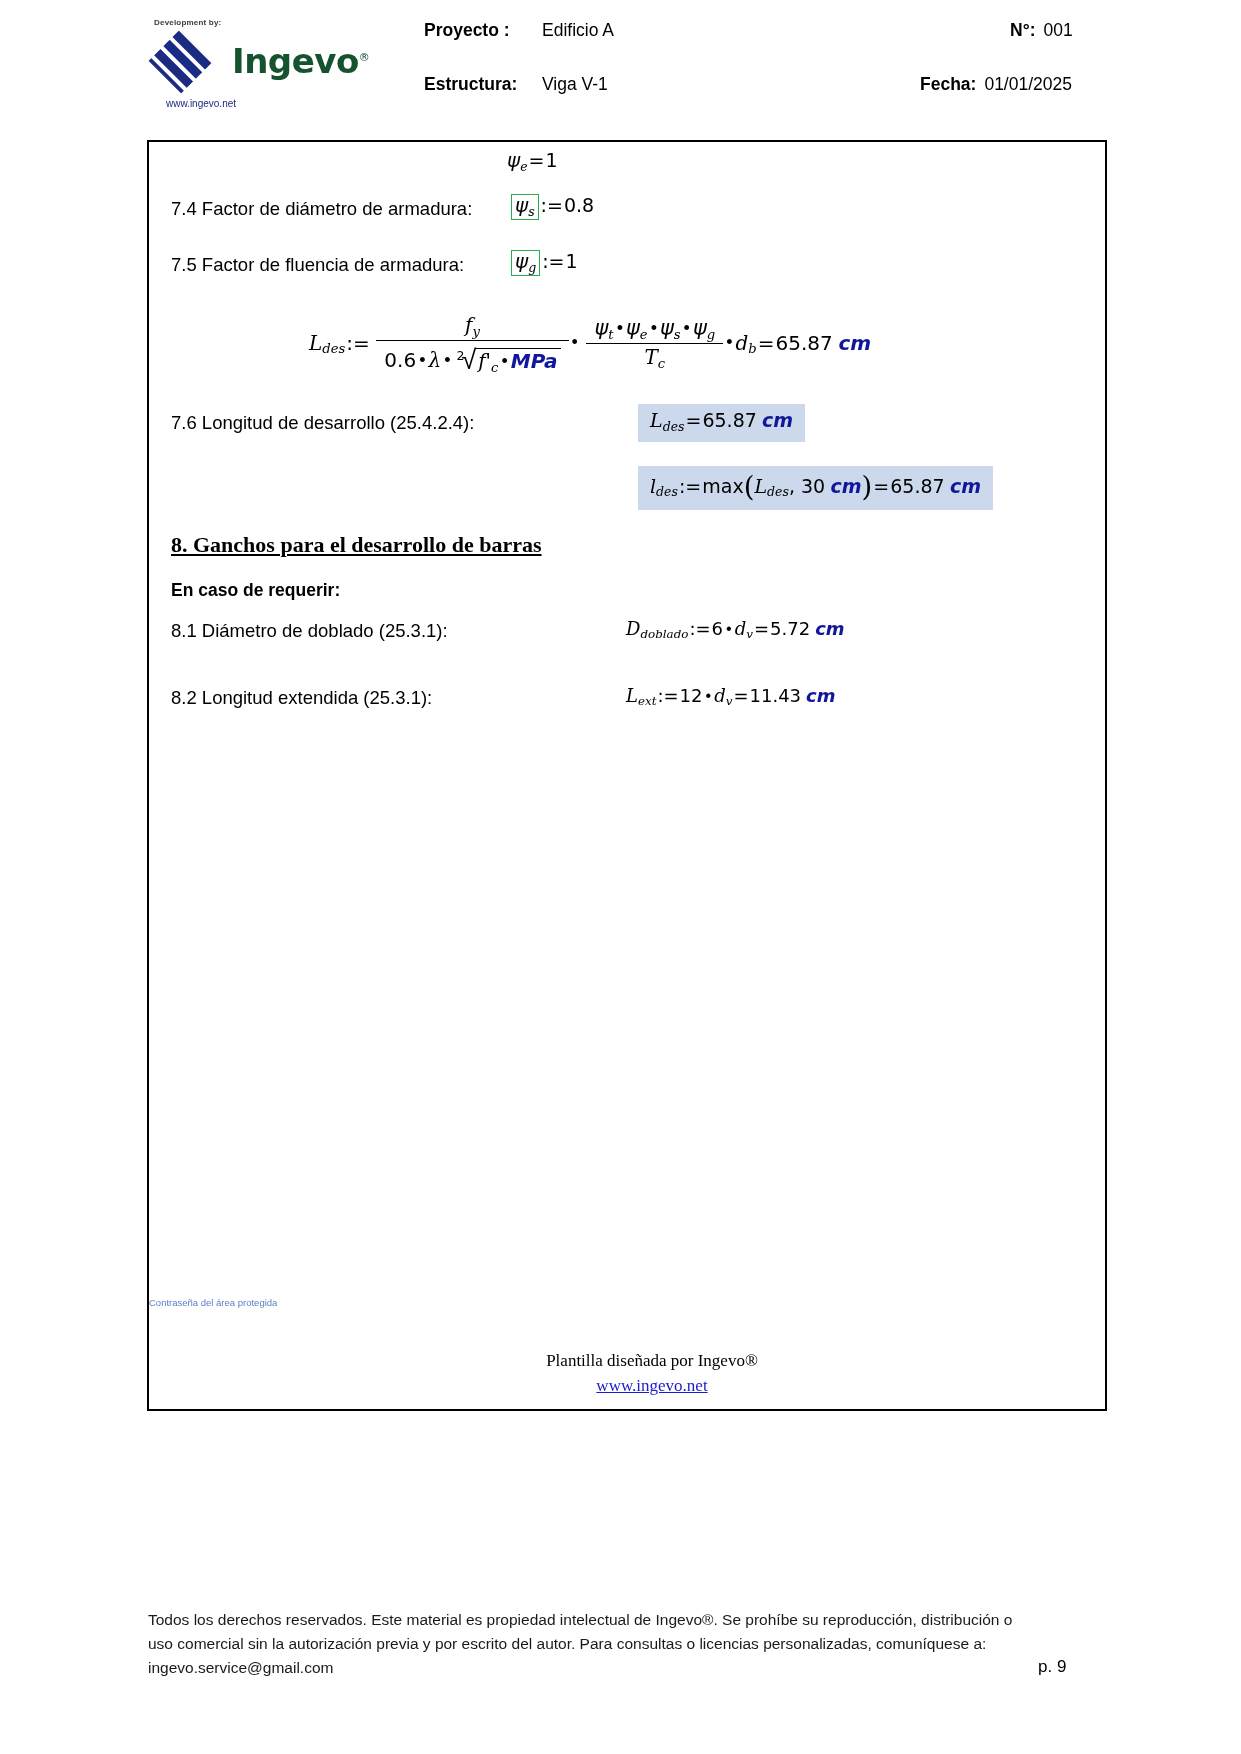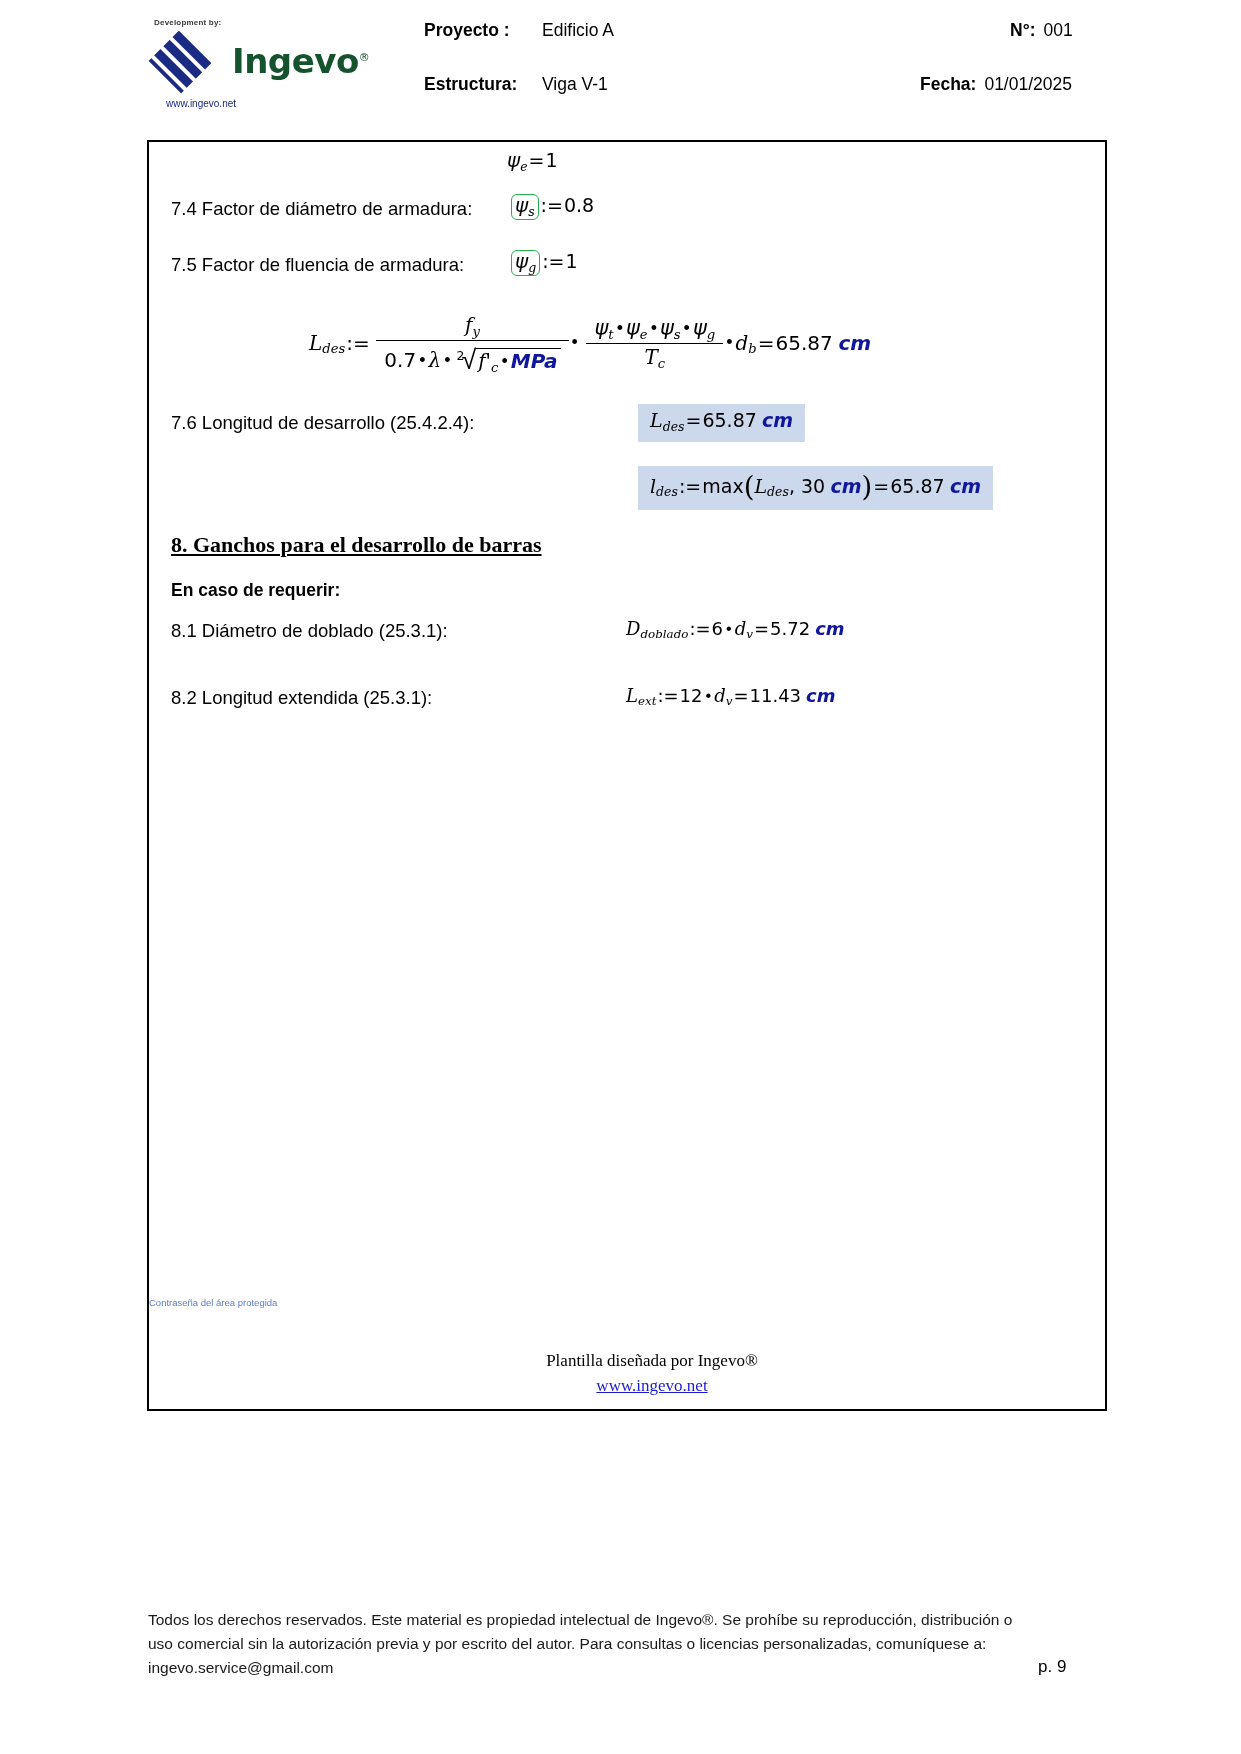--- a/index.html
+++ b/index.html
@@ -145,21 +145,21 @@
   .num    { font-family: "DejaVu Sans", sans-serif; font-style: normal; }
   .unit   { color: #10179b; font-weight: 700; font-style: italic;
             font-family: "DejaVu Sans", sans-serif; }
   .psi    { font-family: "DejaVu Sans", sans-serif; font-style: italic; font-size: 1.05em; }
   .op     { padding: 0 1px; }
   .dot    { padding: 0 3px; font-size: .9em; vertical-align: .08em; }
 
   .greenbox {
     display: inline-block;
     border: 1.6px solid #22b14c;
-    border-radius: 6px;
+    border-radius: 0;
     padding: 0px 3px 1px 3px;
     line-height: 1.05;
     margin-right: 1px;
   }
 
   .hilite {
     background: #ccd9ec;
     padding: 7px 12px 9px 12px;
     display: inline-block;
     line-height: 1;
@@ -296,21 +296,21 @@
   <div class="row" style="top:112px;">7.5 Factor de fluencia de armadura:</div>
   <div class="mathcol" style="left:362px; top:108px;">
     <span class="greenbox"><span class="psi">ψ</span><span class="sub">g</span></span><span class="m op">:=</span><span class="num">1</span>
   </div>
 
   <div class="mathcol" style="left:160px; top:172px; font-size:20px;">
     <span class="var">L</span><span class="sub">des</span><span class="m op">:=</span>
 
     <span class="frac">
       <span class="fnum"><span class="var">f</span><span class="sub">y</span></span>
-      <span class="fden"><span class="num">0.7</span><span class="dot">•</span><span class="var">λ</span><span class="dot">•</span><span class="sqrt-wrap"><span class="sqrt-idx num">2</span><span class="sqrt-sign">√</span><span class="sqrt-body"><span class="var">f'</span><span class="sub">c</span><span class="dot">•</span><span class="unit">MPa</span></span></span></span>
+      <span class="fden"><span class="num">0.6</span><span class="dot">•</span><span class="var">λ</span><span class="dot">•</span><span class="sqrt-wrap"><span class="sqrt-idx num">2</span><span class="sqrt-sign">√</span><span class="sqrt-body"><span class="var">f'</span><span class="sub">c</span><span class="dot">•</span><span class="unit">MPa</span></span></span></span>
     </span><span class="dot">•</span>
 
     <span class="frac">
       <span class="fnum"><span class="psi">ψ</span><span class="sub">t</span><span class="dot">•</span><span class="psi">ψ</span><span class="sub">e</span><span class="dot">•</span><span class="psi">ψ</span><span class="sub">s</span><span class="dot">•</span><span class="psi">ψ</span><span class="sub">g</span></span>
       <span class="fden"><span class="var">T</span><span class="sub">c</span></span>
     </span><span class="dot">•</span><span class="var">d</span><span class="sub">b</span><span class="m op">=</span><span class="num">65.87</span>
     <span class="unit">cm</span>
   </div>
 
   <div class="row" style="top:270px;">7.6 Longitud de desarrollo (25.4.2.4):</div>

